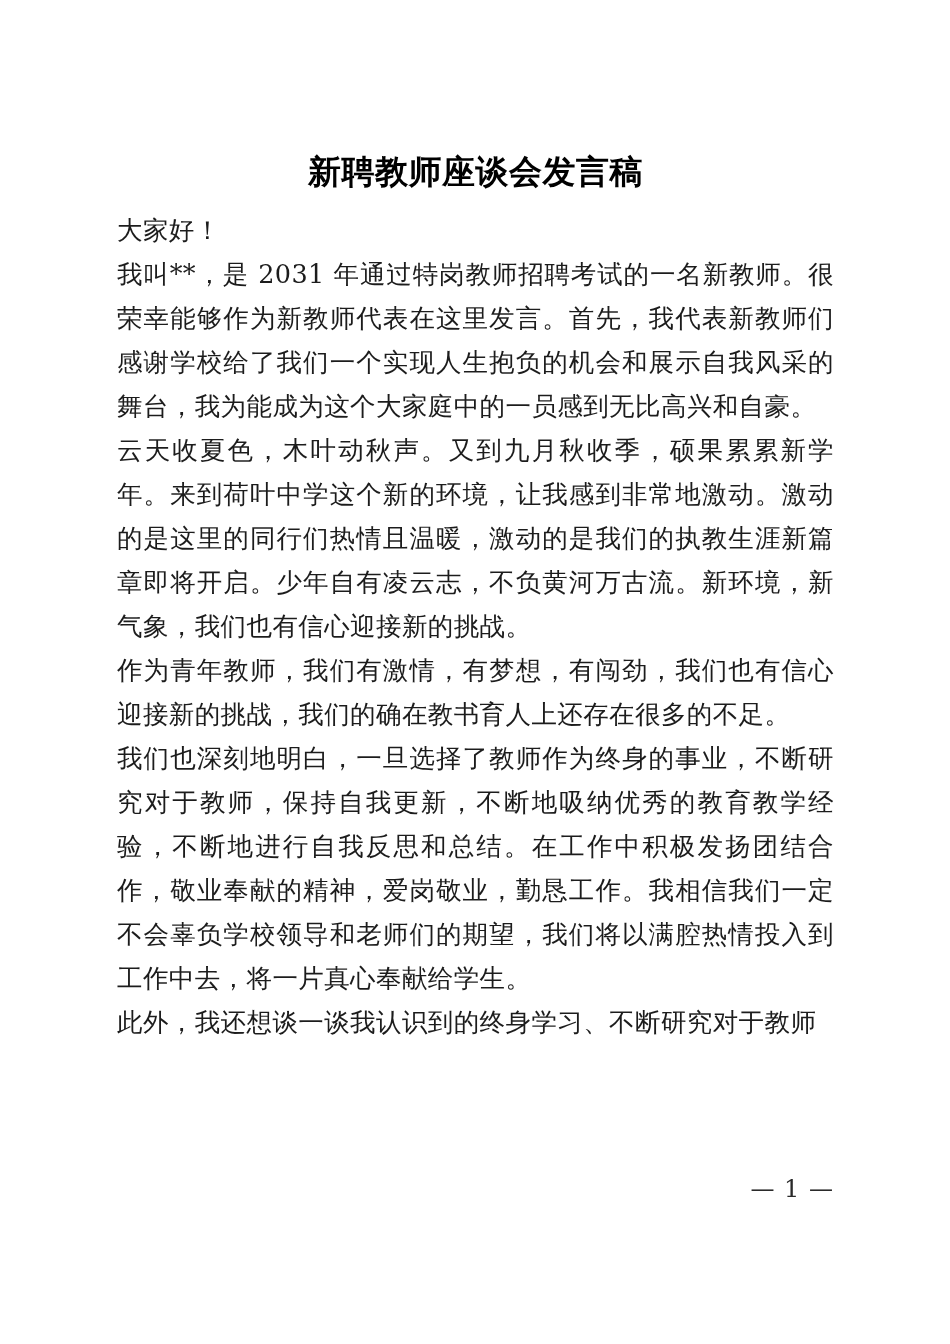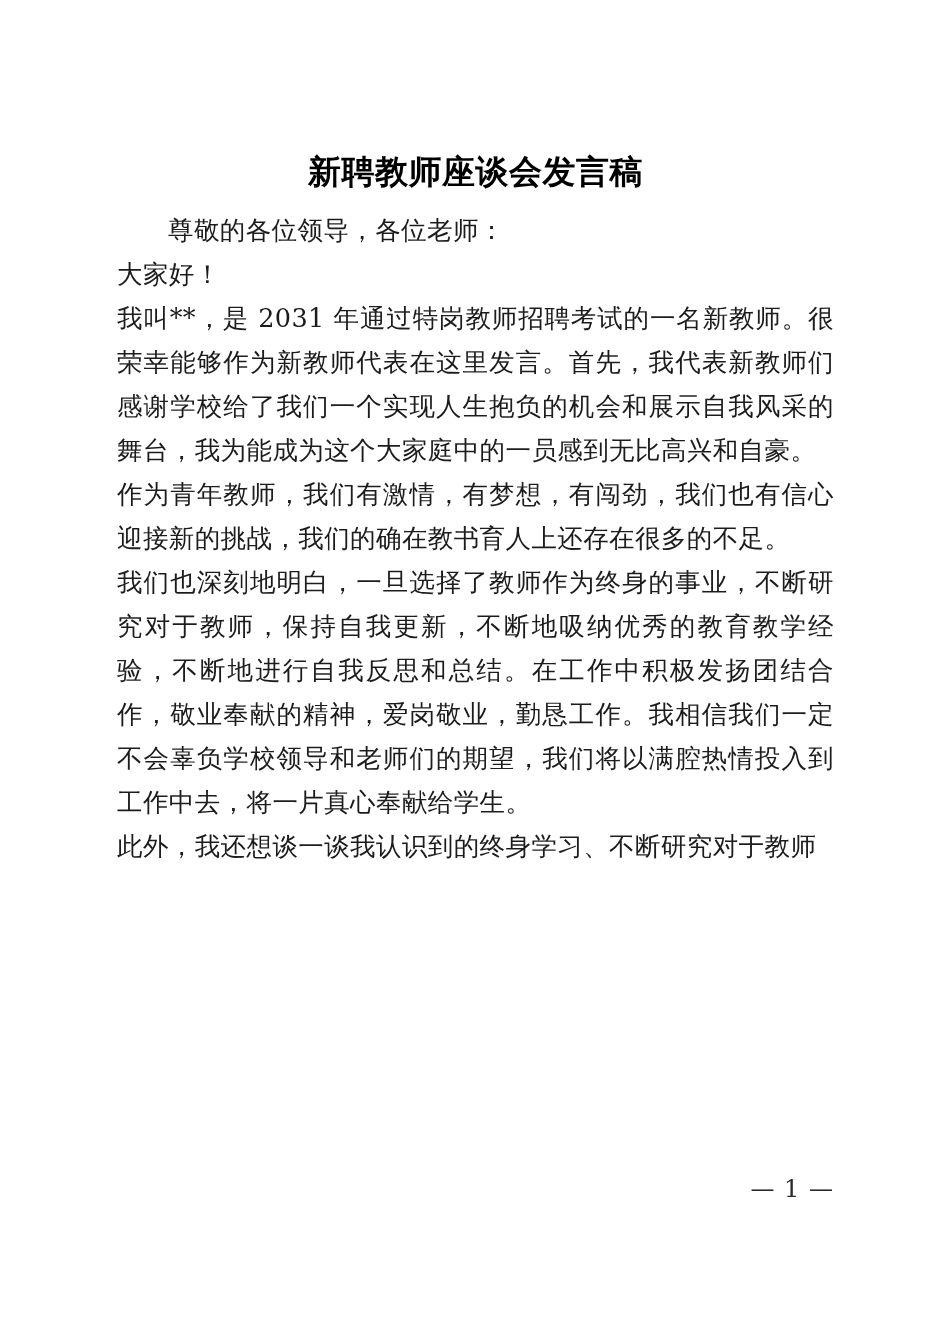--- a/index.html
+++ b/index.html
@@ -84,26 +84,26 @@
 </style>
 </head>
 <body>
 
 <div class="page">
 
   <div class="content">
 
     <h1 class="doc-title">新聘教师座谈会发言稿</h1>
 
-    <p class="para indented">尊敬的各位领导，各位老师：</p>
 
     <p class="para flush">大家好！</p>
 
     <p class="para flush">我叫**，是 2031 年通过特岗教师招聘考试的一名新教师。很荣幸能够作为新教师代表在这里发言。首先，我代表新教师们感谢学校给了我们一个实现人生抱负的机会和展示自我风采的舞台，我为能成为这个大家庭中的一员感到无比高兴和自豪。</p>
 
+    <p class="para flush">云天收夏色，木叶动秋声。又到九月秋收季，硕果累累新学年。来到荷叶中学这个新的环境，让我感到非常地激动。激动的是这里的同行们热情且温暖，激动的是我们的执教生涯新篇章即将开启。少年自有凌云志，不负黄河万古流。新环境，新气象，我们也有信心迎接新的挑战。</p>
 
     <p class="para flush">作为青年教师，我们有激情，有梦想，有闯劲，我们也有信心迎接新的挑战，我们的确在教书育人上还存在很多的不足。</p>
 
     <p class="para flush">我们也深刻地明白，一旦选择了教师作为终身的事业，不断研究对于教师，保持自我更新，不断地吸纳优秀的教育教学经验，不断地进行自我反思和总结。在工作中积极发扬团结合作，敬业奉献的精神，爱岗敬业，勤恳工作。我相信我们一定不会辜负学校领导和老师们的期望，我们将以满腔热情投入到工作中去，将一片真心奉献给学生。</p>
 
     <p class="para flush">此外，我还想谈一谈我认识到的终身学习、不断研究对于教师</p>
 
   </div>
 
   <div class="page-footer">— 1 —</div>

